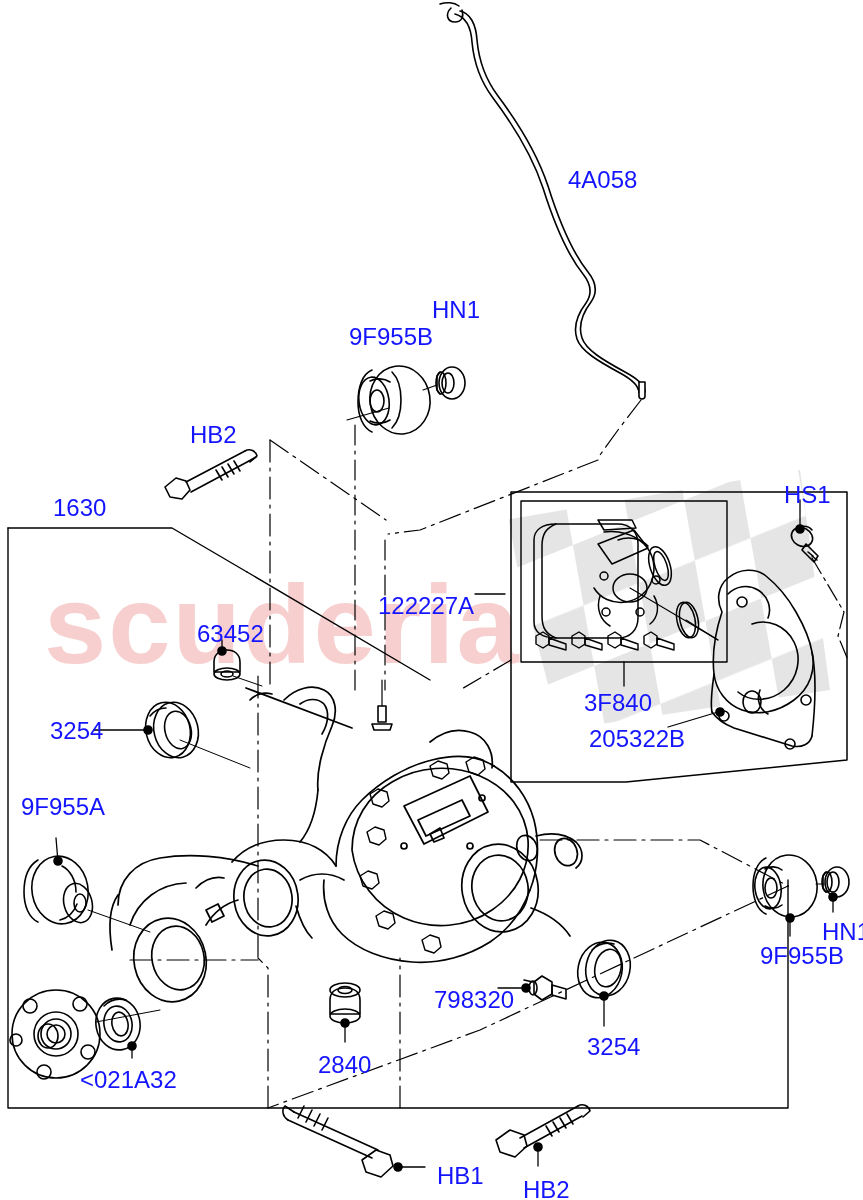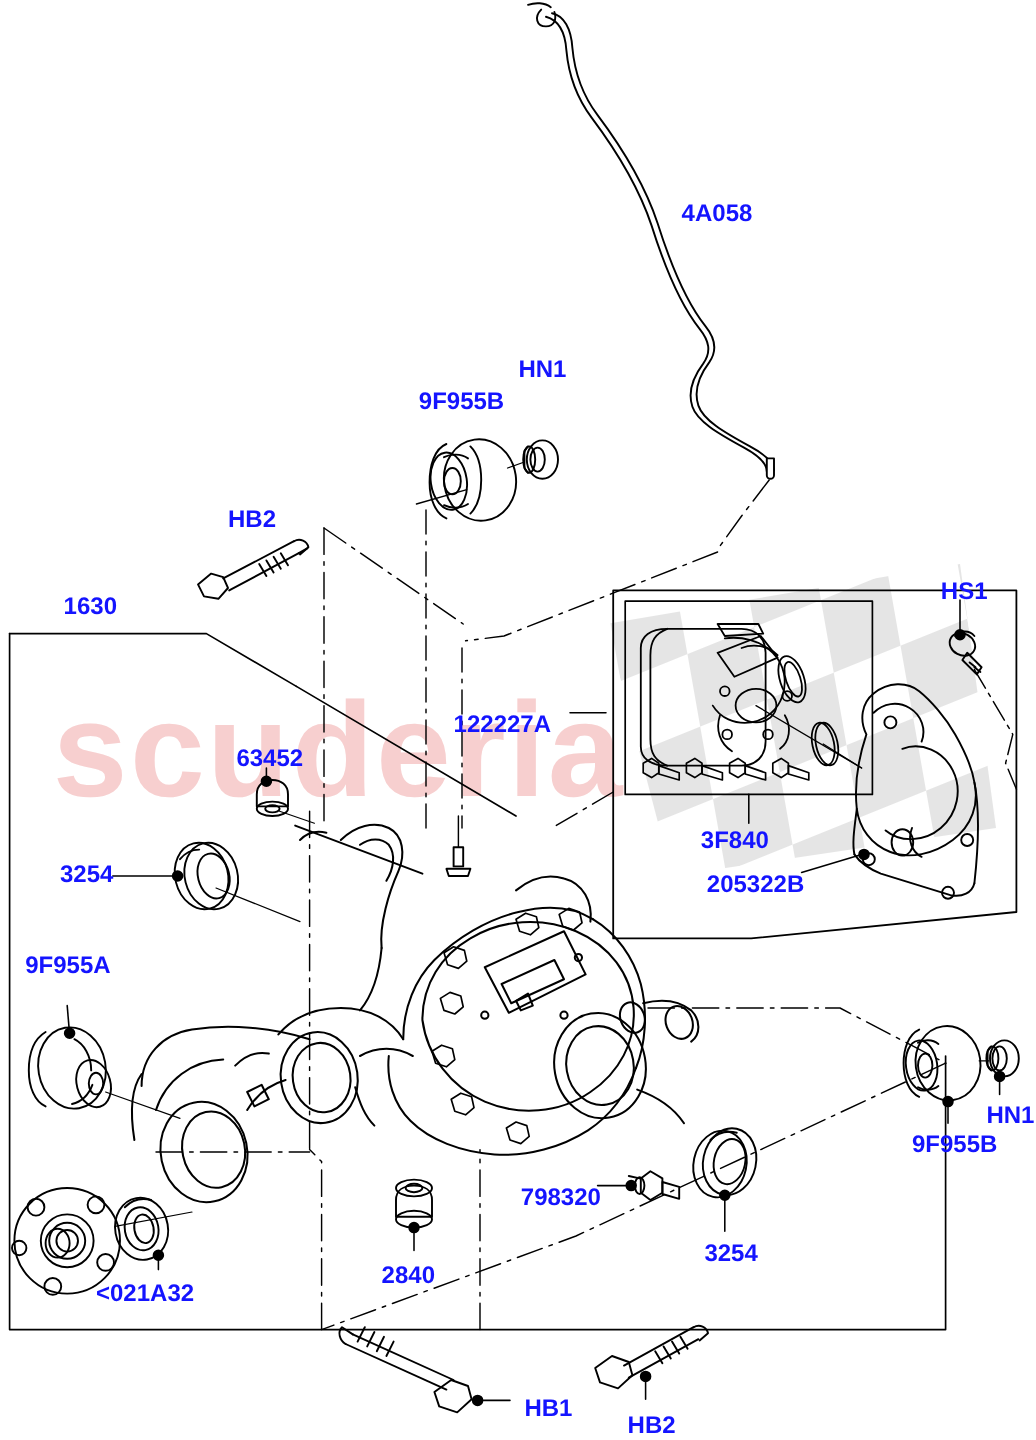--- a/index.html
+++ b/index.html
@@ -1,20 +1,20 @@
 <!DOCTYPE html>
 <html><head>
 <meta charset="utf-8">
 <style>
   html,body{margin:0;padding:0;background:#ffffff;}
   body{width:863px;height:1200px;position:relative;overflow:hidden;
        font-family:"Liberation Sans","DejaVu Sans",sans-serif;}
   #stage{position:absolute;left:0;top:0;width:863px;height:1200px;}
   svg.layer{position:absolute;left:0;top:0;width:863px;height:1200px;}
-  .lbl{position:absolute;color:#1414ff;font-size:20px;font-weight:700;
+  .lbl{position:absolute;color:#1414ff;font-size:24px;font-weight:400;
        font-family:"Liberation Sans","DejaVu Sans",sans-serif;white-space:nowrap;
        letter-spacing:0px;line-height:1;}
   .wm-main{position:absolute;left:44px;top:548px;font-size:112px;font-weight:700;
            color:#f7cfcf;letter-spacing:2px;font-family:"Liberation Sans",sans-serif;
            pointer-events:none;margin-top:12px;}
   .wm-sub{position:absolute;left:52px;top:672px;font-size:27px;font-weight:400;
           color:#e8e8e8;letter-spacing:19px;font-family:"Liberation Sans",sans-serif;
           pointer-events:none;}
 </style>
 </head>

